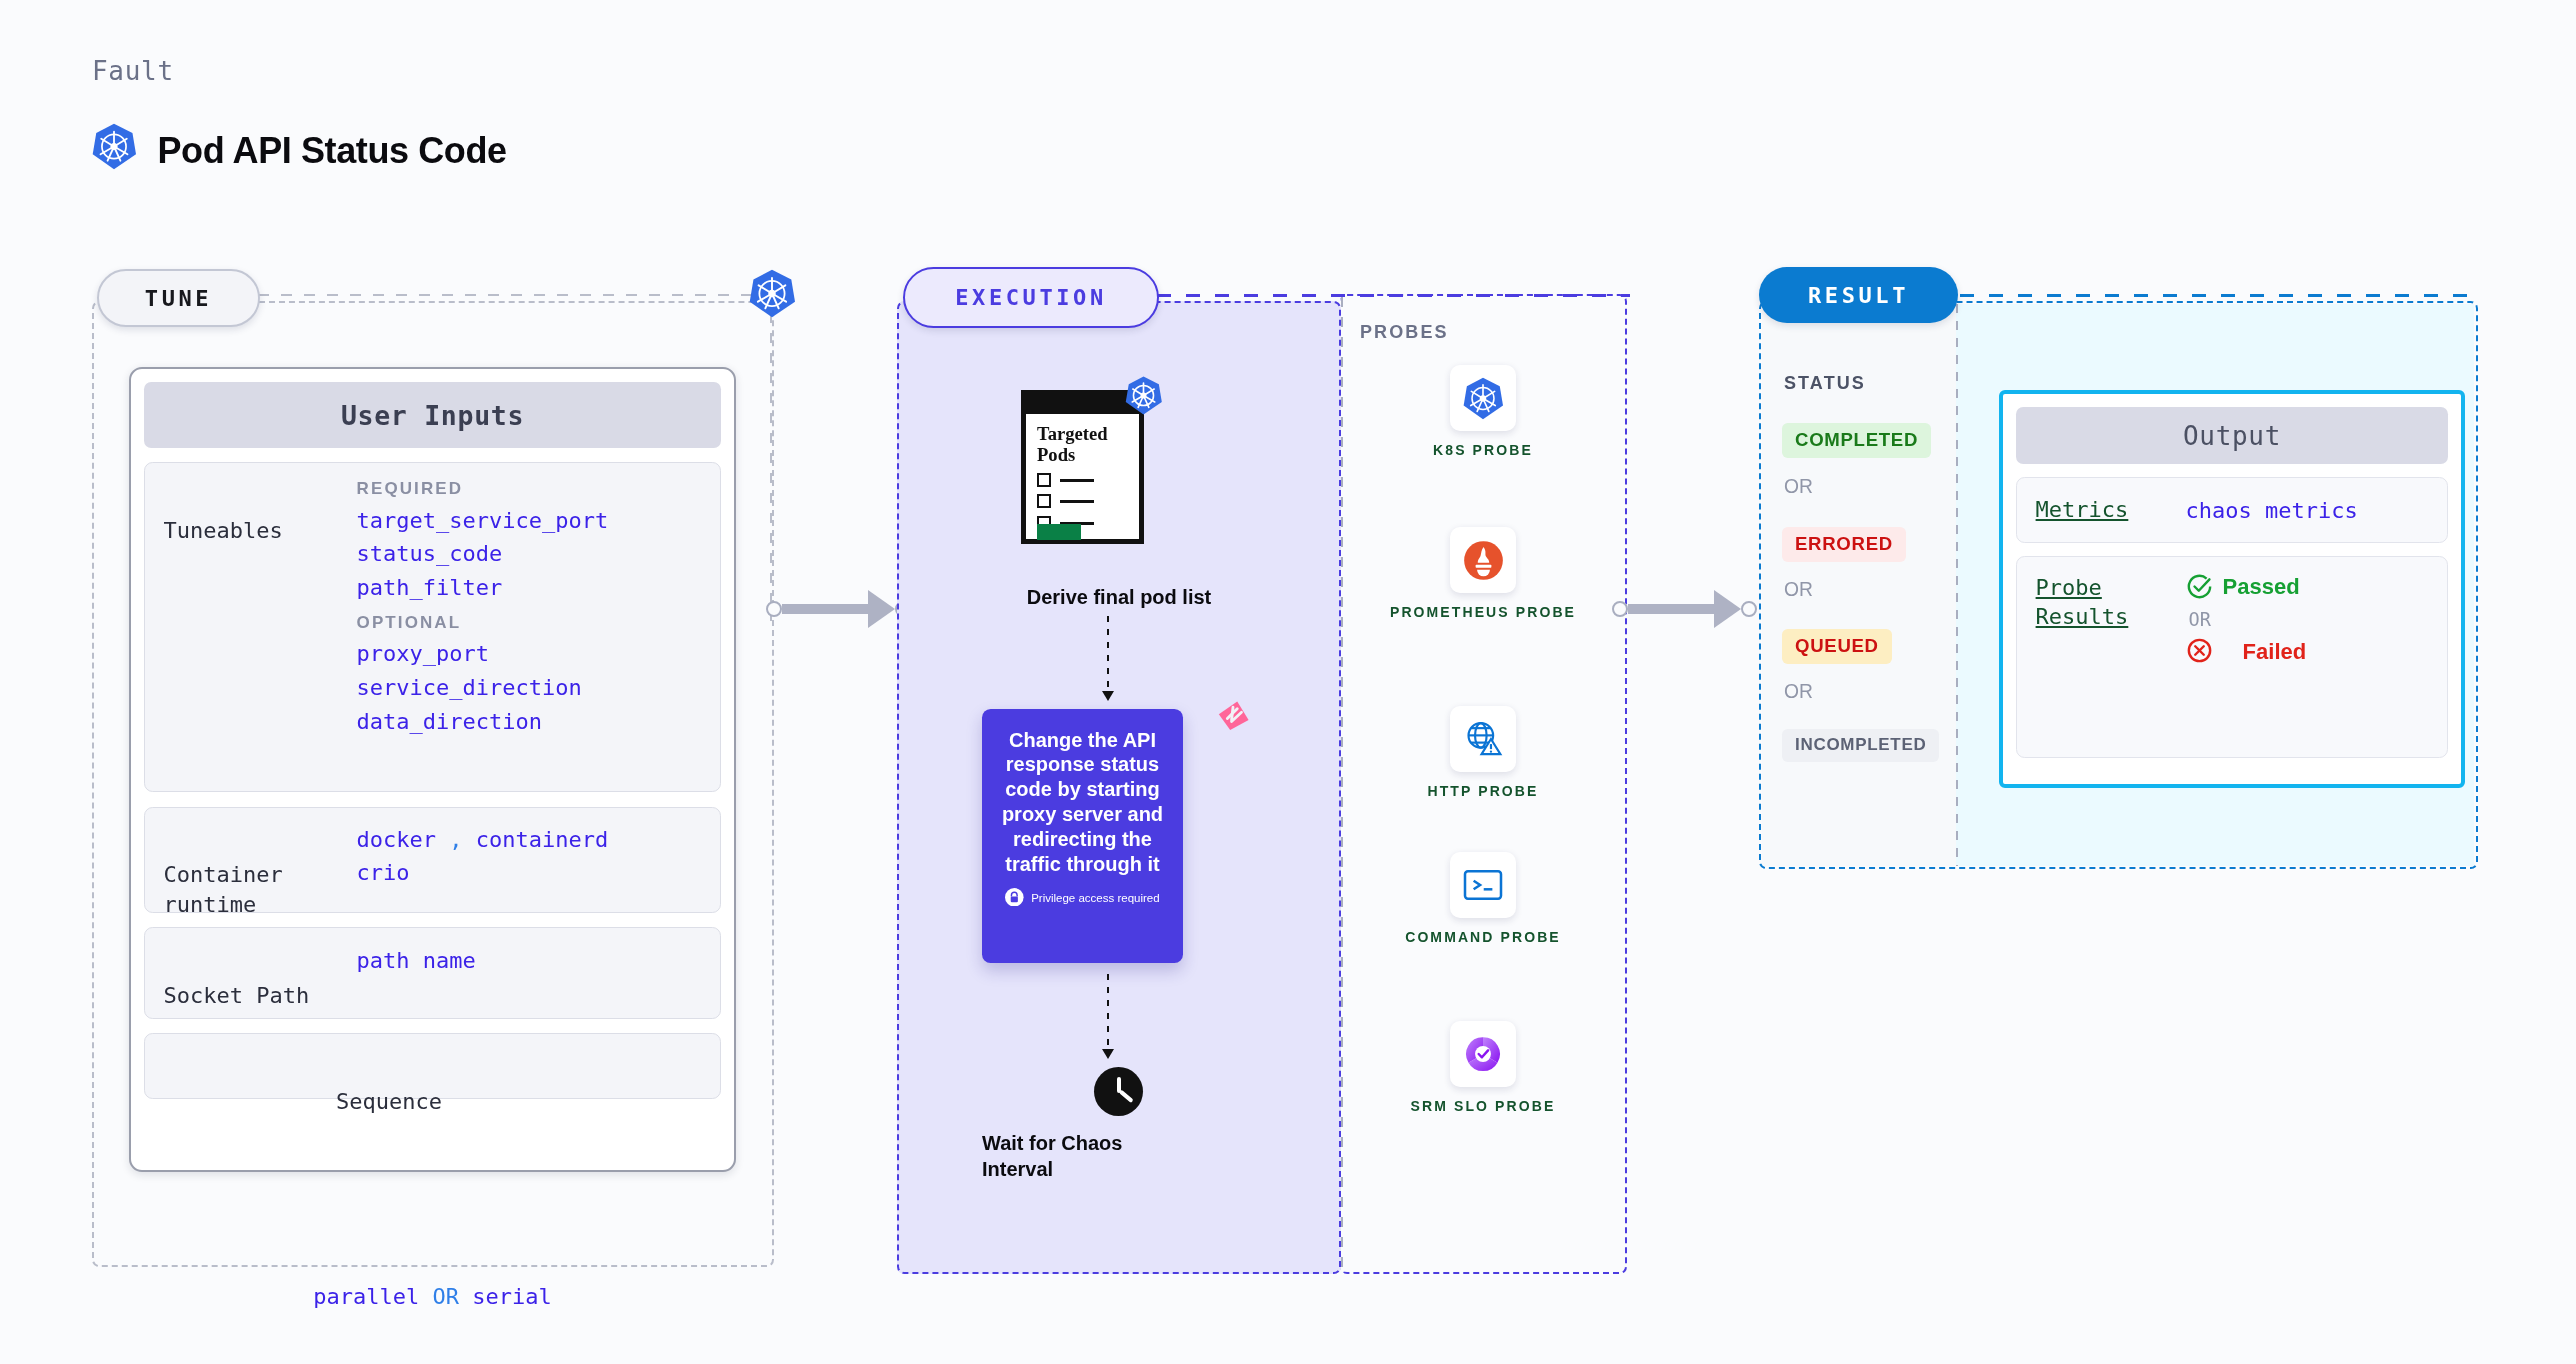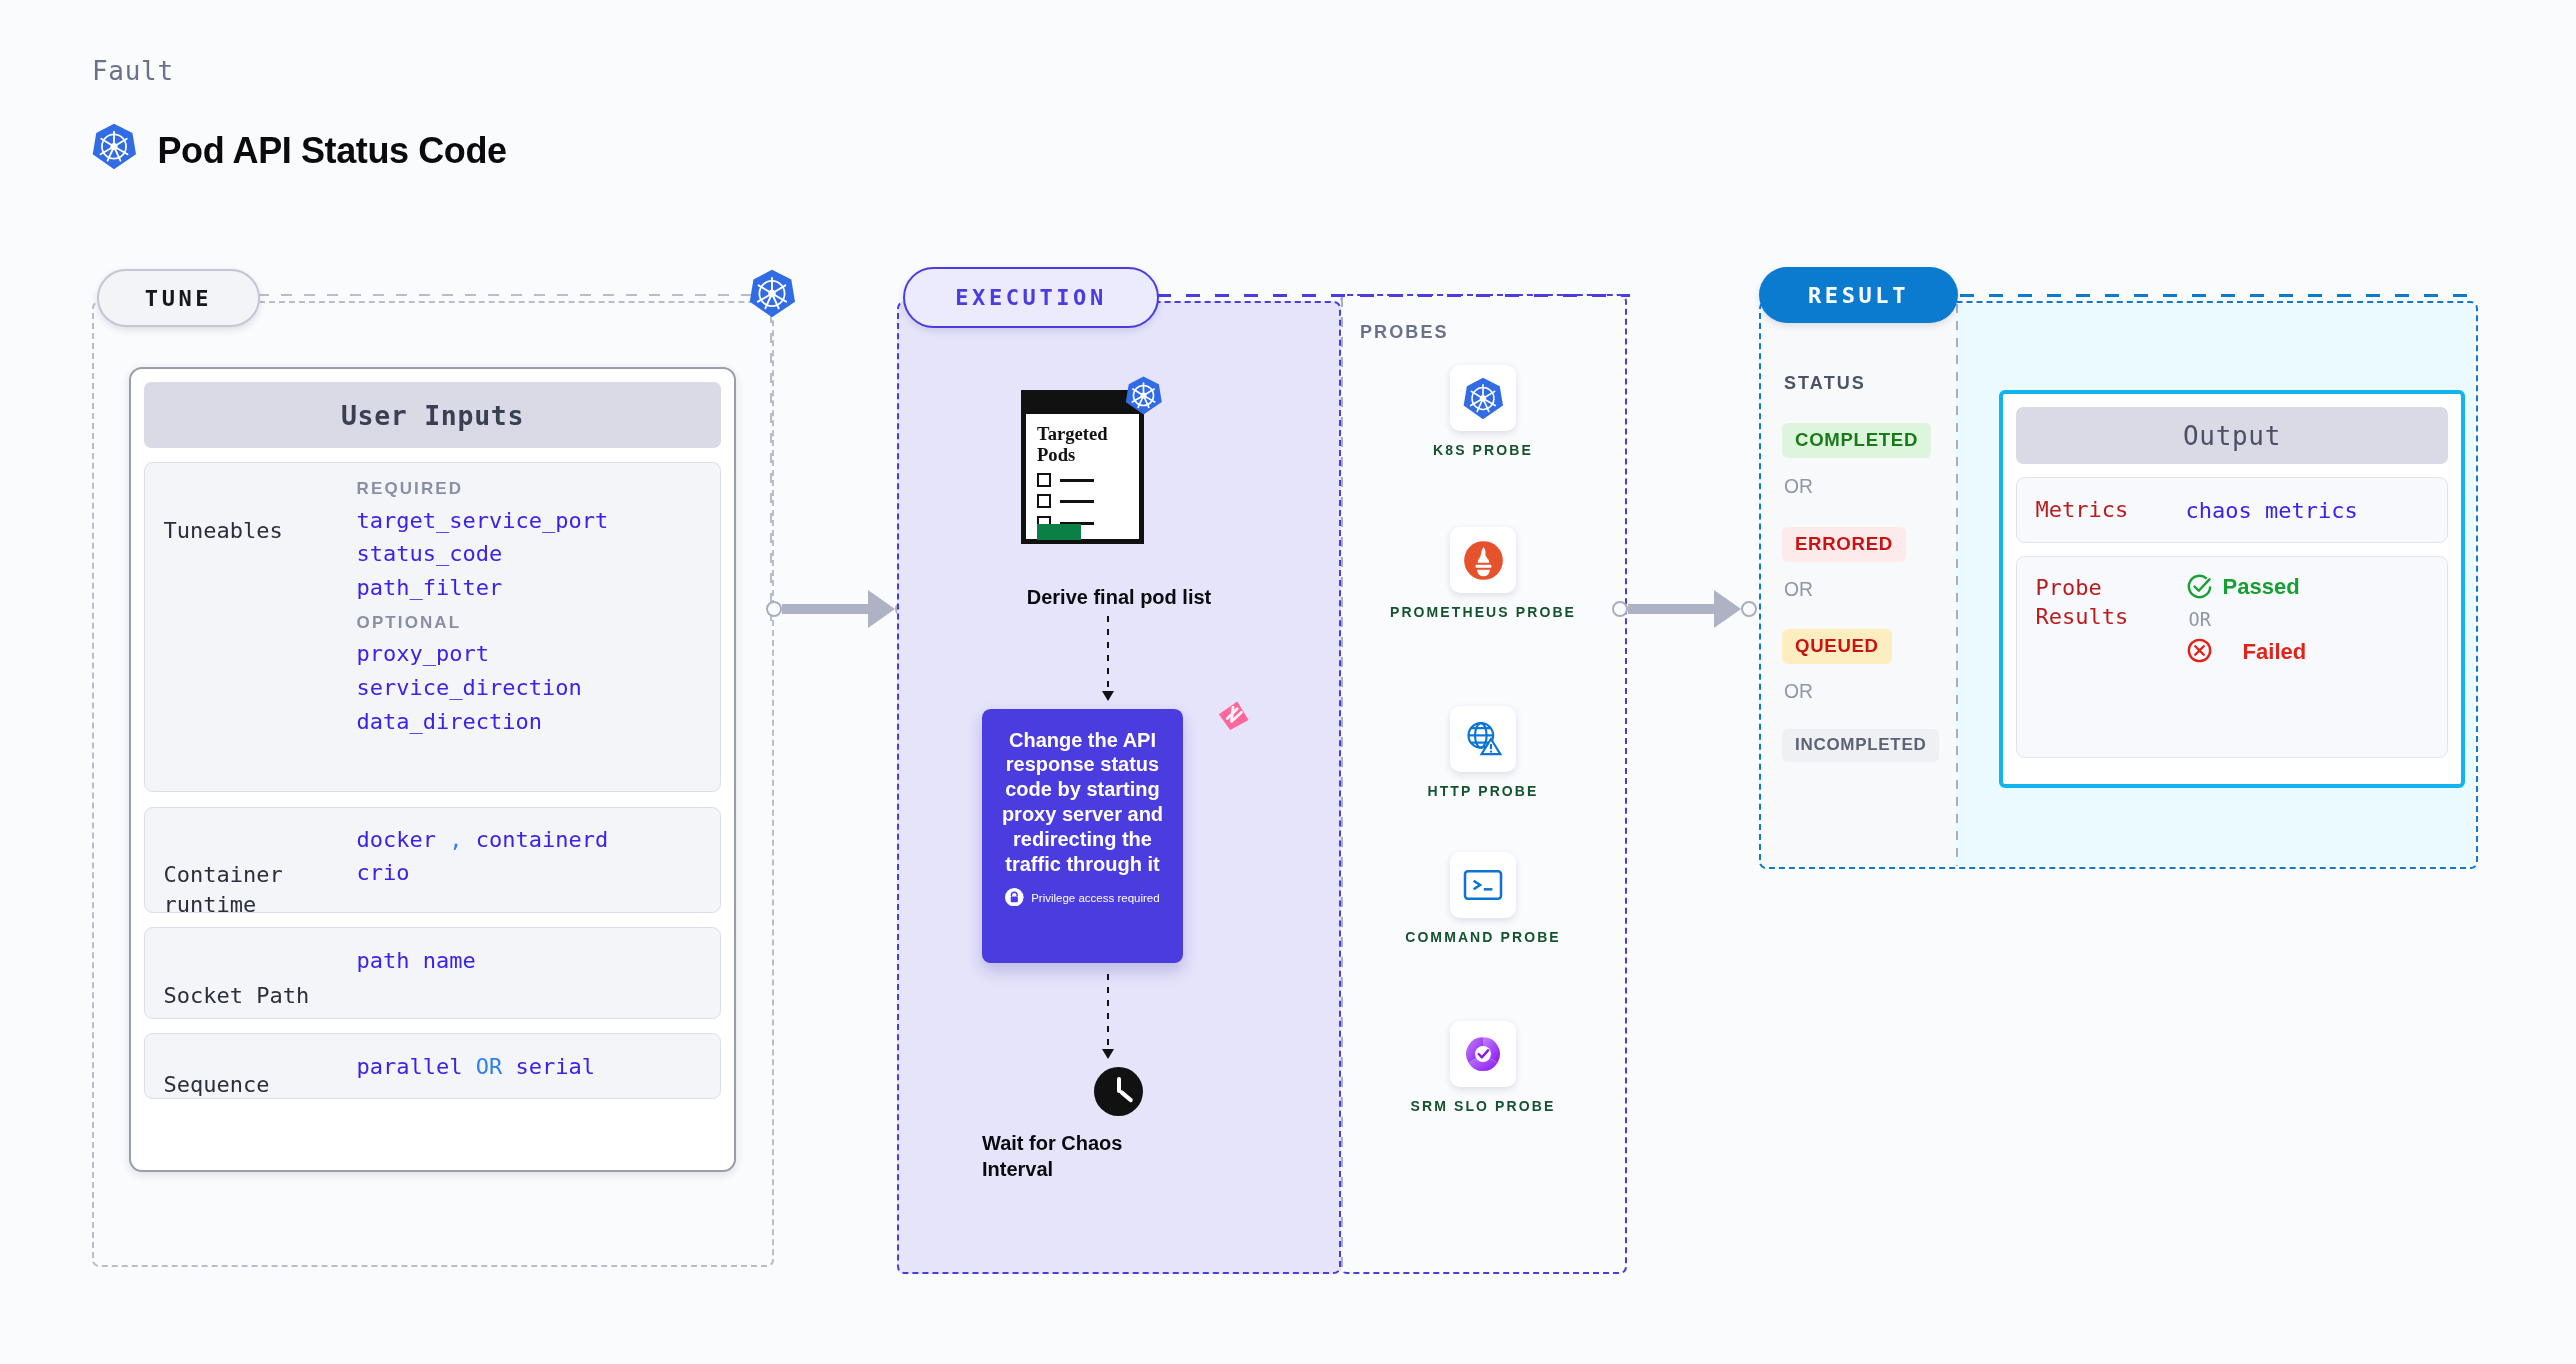--- a/index.html
+++ b/index.html
@@ -138,22 +138,22 @@
   .status-pill{position:absolute;left:1782px;border-radius:5.7px;padding:6.4px 13px;
     font-size:18.6px;font-weight:bold;letter-spacing:0.7px;}
   .or-lbl{position:absolute;left:1784px;font-size:19.3px;color:#9096a8;}
 
   #output-card{position:absolute;left:1999px;top:390px;width:466px;height:398px;
      background:#fff;border:4.3px solid #12b4ef;border-radius:6px;padding:13px;box-sizing:border-box;}
   #output-header{background:#d9dae6;border-radius:7.2px;height:57px;display:flex;align-items:center;justify-content:center;
      font-family:"DejaVu Sans Mono","Liberation Mono",monospace;font-size:26px;color:#4b5063;letter-spacing:0.7px;}
   .out-box{background:#f8f9fc;border:1.4px solid #e2e4ec;border-radius:8.6px;margin-top:13px;box-sizing:border-box;
      padding:15.8px 18.6px;display:flex;}
-  .out-label{font-family:"DejaVu Sans Mono","Liberation Mono",monospace;font-size:22px;color:#b91c1c;
-     width:150px;flex:0 0 150px;line-height:1.35;}
+  .out-label{font-family:"DejaVu Sans Mono","Liberation Mono",monospace;font-size:22px;color:#14532d;
+     width:150px;flex:0 0 150px;line-height:1.35;text-decoration:underline;}
   .out-val{font-family:"DejaVu Sans Mono","Liberation Mono",monospace;font-size:22px;color:#3b22e8;}
   .pr-line{display:flex;align-items:center;gap:10px;}
   .pr-pass{color:#16a033;font-size:22px;font-weight:bold;}
   .pr-fail{color:#e1231a;font-size:22px;font-weight:bold;margin-left:20px;}
   .pr-or{color:#9096a8;font-size:18.6px;font-family:"DejaVu Sans Mono","Liberation Mono",monospace;margin:7.2px 0 7.2px 2.9px;}
 
   
   .connector{position:absolute;display:flex;align-items:center;}
   .conn-dot{width:15.8px;height:15.8px;border-radius:50%;background:#fafbfd;border:2.1px solid #a9aec0;box-sizing:border-box;}
   .conn-bar{height:9.3px;background:#aeb2c4;}
@@ -233,21 +233,21 @@
       <span>containerd</span><br>
       <span>crio</span>
     </div>
   </div>
 
   <div class="sub-box" style="height:92px;">
     <div class="sb-label">Socket Path</div>
     <div class="inline-vals"><span>path name</span></div>
   </div>
 
-  <div class="sub-box" style="height:66px;align-items:center;">
+  <div class="sub-box" style="height:66px;align-items:center;flex-direction:column;">
     <div class="sb-label">Sequence</div>
     <div class="inline-vals">
       <span>parallel</span>
       <span class="code-sep">OR</span>
       <span>serial</span>
     </div>
   </div>
 </div>
 
 <div class="connector" style="left:766px;top:590px;">

